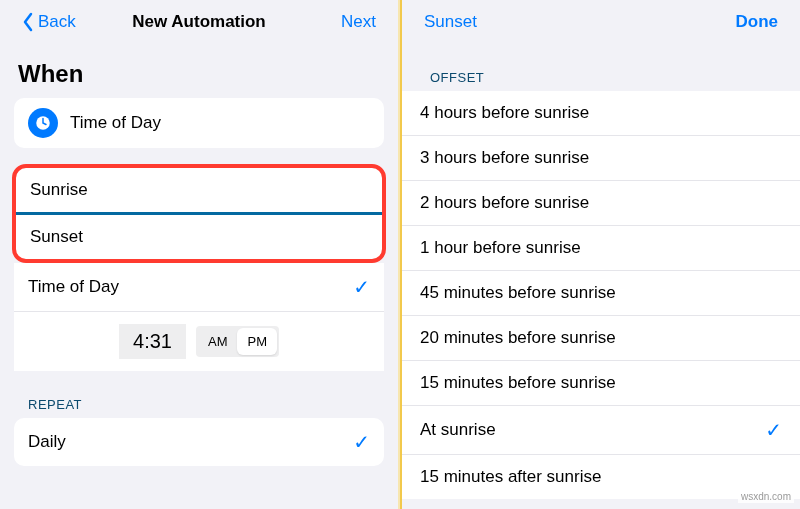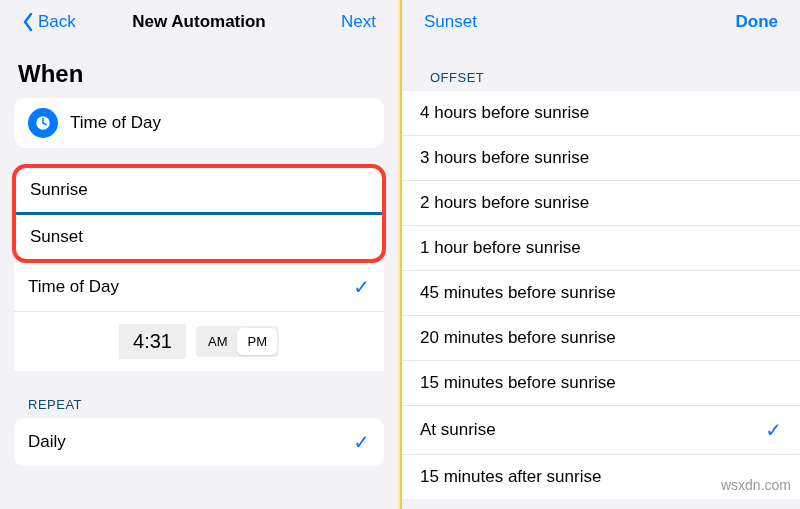--- a/index.html
+++ b/index.html
@@ -149,22 +149,22 @@
   .list .row:first-child { border-top: none; }
   .left .plain-card {
     background: #fff;
     border-radius: 10px;
     margin: 0 14px;
   }
   .left .plain-card .row { padding: 12px 14px; }
   .watermark {
     position: absolute;
     right: 6px;
-    bottom: 15px;
-    font-size: 14px;
+    bottom: 6px;
+    font-size: 10px;
     color: #9a9a9a;
     background: rgba(255,255,255,.8);
     padding: 1px 3px;
   }
 </style>
 </head>
 <body>
 
 <div class="panel left">
   <div class="navbar" style="position:relative;">

